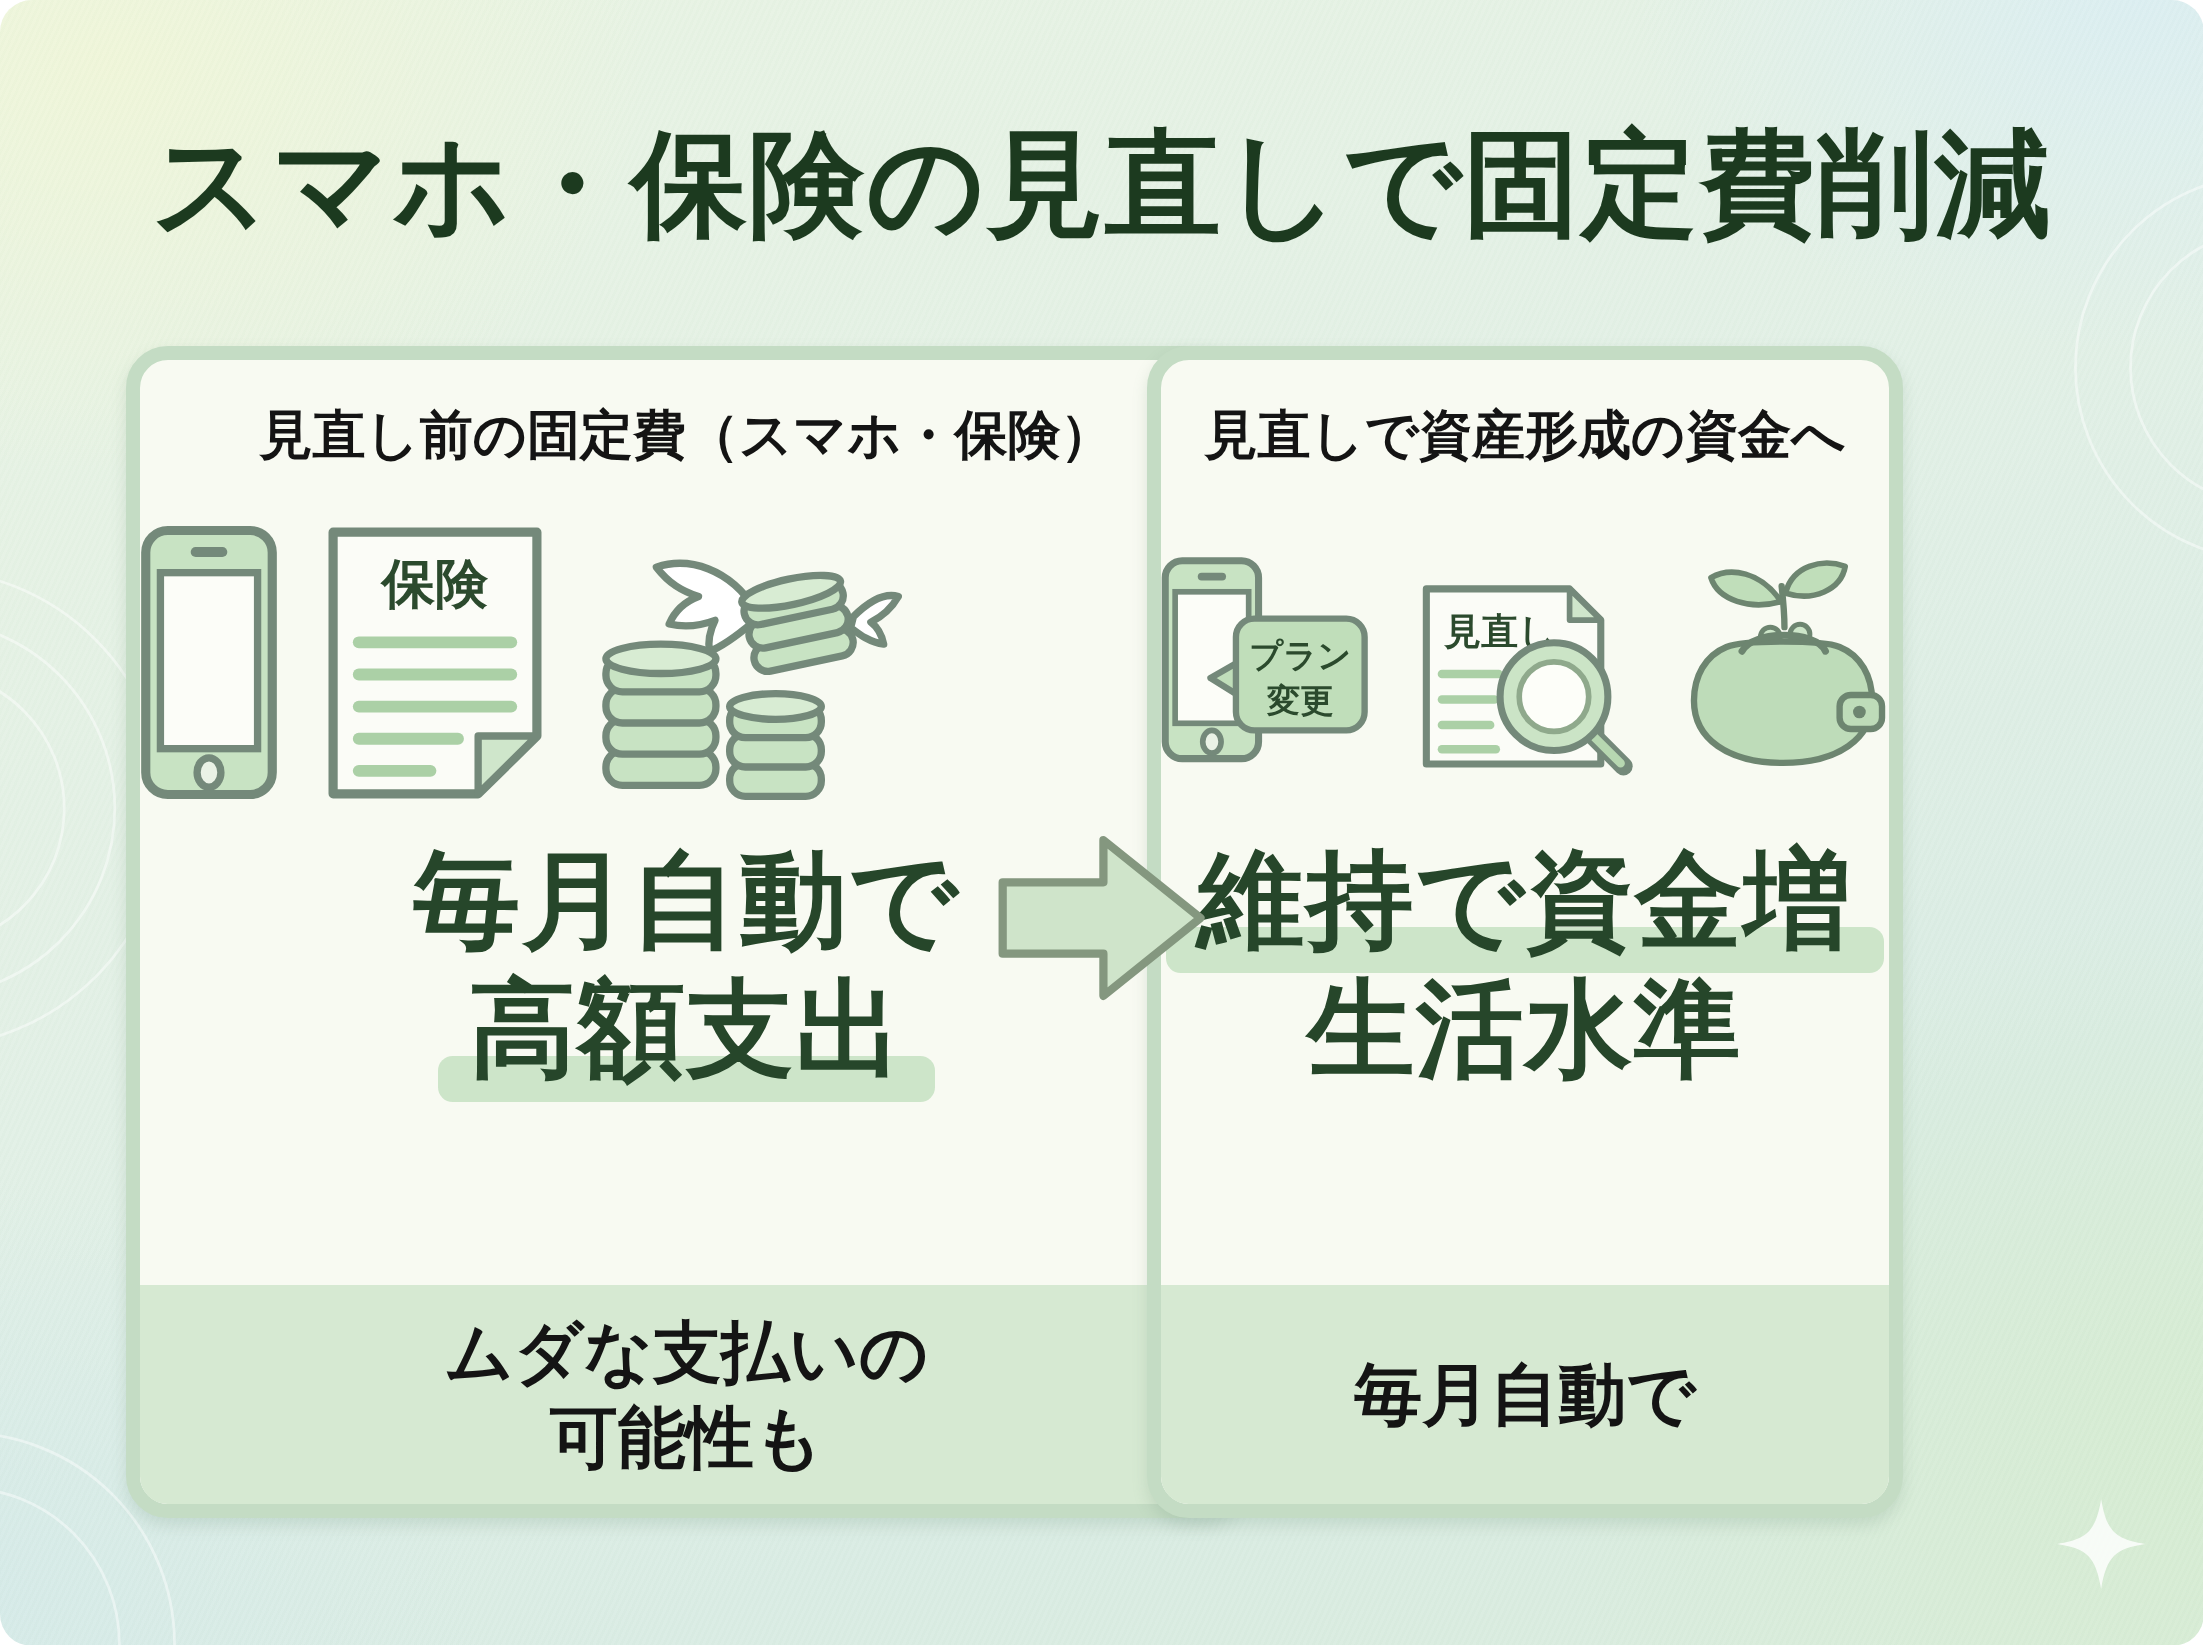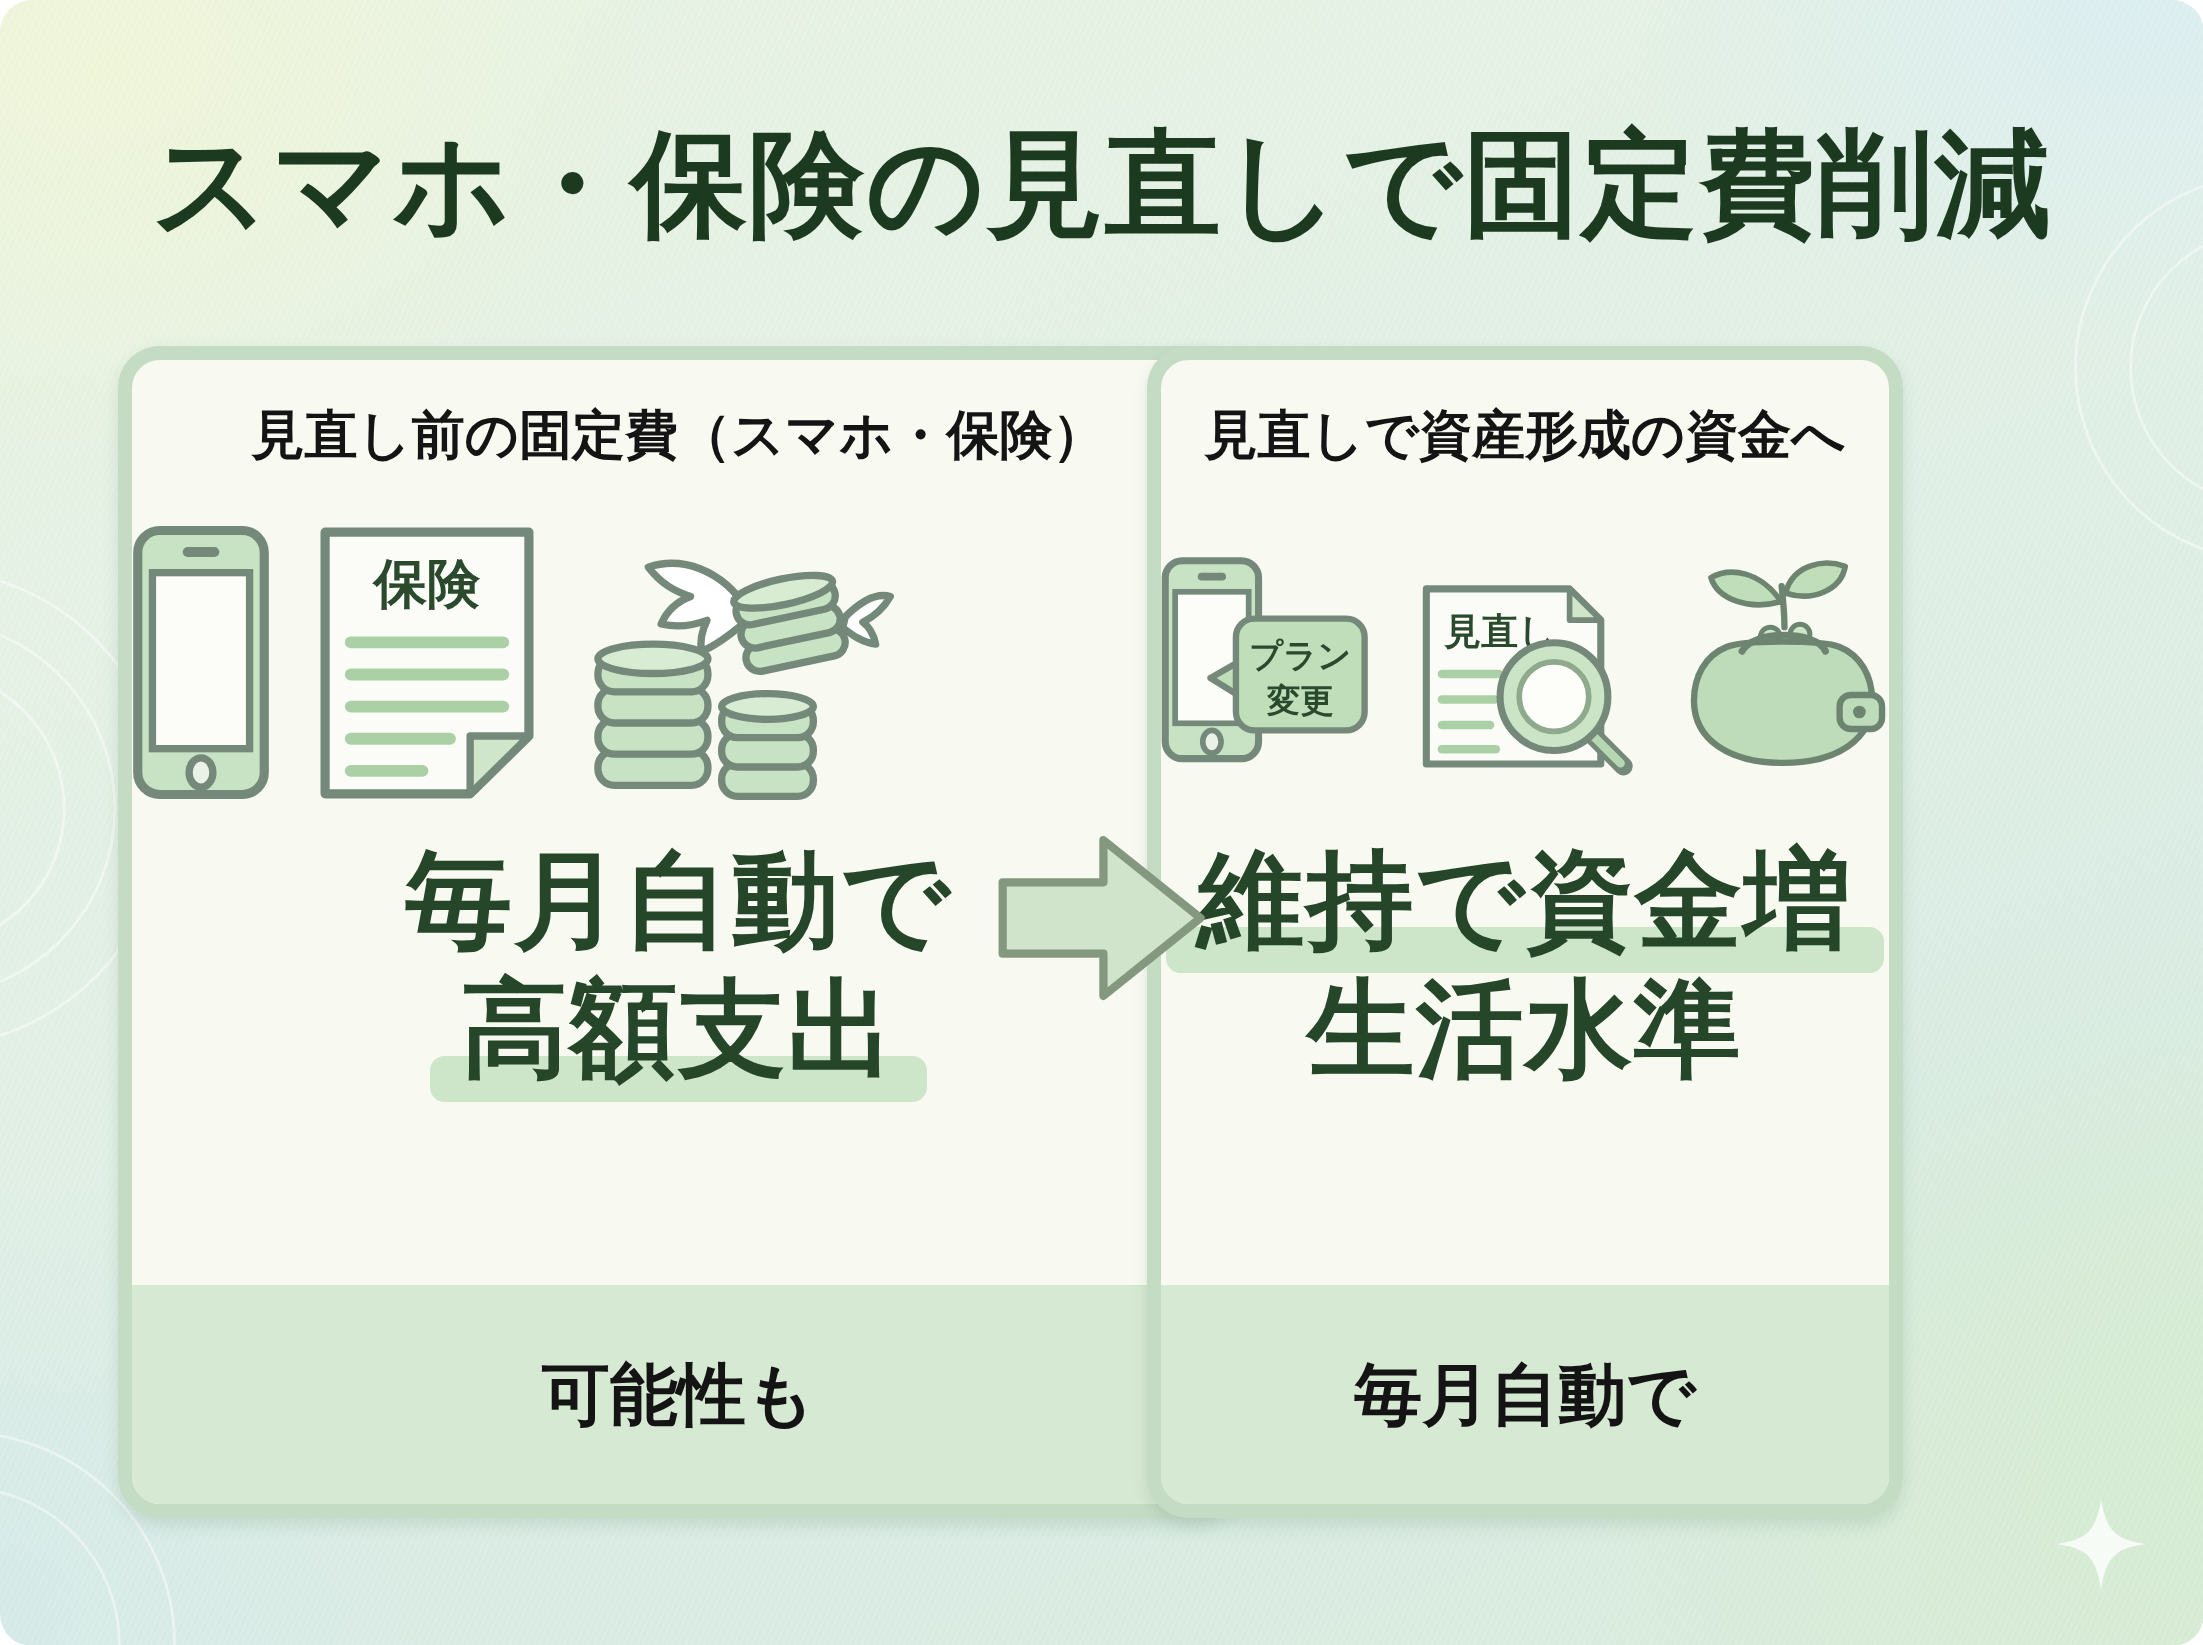--- a/index.html
+++ b/index.html
@@ -15,21 +15,21 @@
   .texture{position:absolute;inset:0;pointer-events:none;opacity:.5;
     background:repeating-linear-gradient(115deg, rgba(255,255,255,.07) 0 2.8px, rgba(120,160,130,.035) 2.8px 5.5px);}
   .deco{position:absolute;inset:0;pointer-events:none;}
 
   .title{position:absolute;top:107px;left:0;width:100%;text-align:center;
     font-size:116px;font-weight:900;color:#1c3a1f;letter-spacing:1.8px;white-space:nowrap;}
 
   .panel{position:absolute;top:346px;height:1172px;box-sizing:border-box;
     background:#f8faf2;border:14.7px solid #c4dcc4;border-radius:42px;
     box-shadow:0 7.3px 14.7px rgba(110,145,118,.20);}
-  .panel.left{left:118px;width:1121px;}
+  .panel.left{left:126px;width:1121px;}
   .panel.right{left:1147px;width:756px;}
   .panel-inner{position:absolute;inset:0;border-radius:27.5px;overflow:hidden;}
 
   .panel-header{margin-top:40px;text-align:center;font-size:53px;font-weight:900;
     color:#141414;white-space:nowrap;letter-spacing:0;}
   .icons-row{height:285px;margin-top:48px;display:flex;justify-content:flex-start;
     align-items:center;gap:42px;}
   .main-text{margin-top:31px;text-align:center;font-size:107px;font-weight:700;
     color:#26462a;line-height:1.21;letter-spacing:1.8px;}
   .hl{position:relative;display:inline-block;z-index:0;}
@@ -119,20 +119,21 @@
           </g>
         </svg>
       </div>
 
       <div class="main-text">
         <div>毎月自動で</div>
         <div><span class="hl">高額支出</span></div>
       </div>
 
       <div class="panel-footer">
+        <div>ムダな支払いの</div>
         <div>可能性も</div>
       </div>
     </div>
   </div>
 
   <div class="panel right">
     <div class="panel-inner">
       <div class="panel-header">見直しで資産形成の資金へ</div>
 
       <div class="icons-row">

